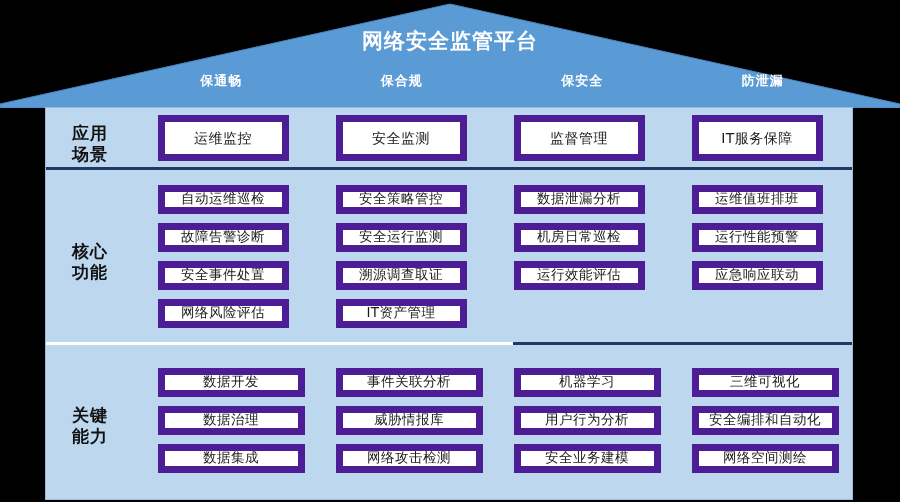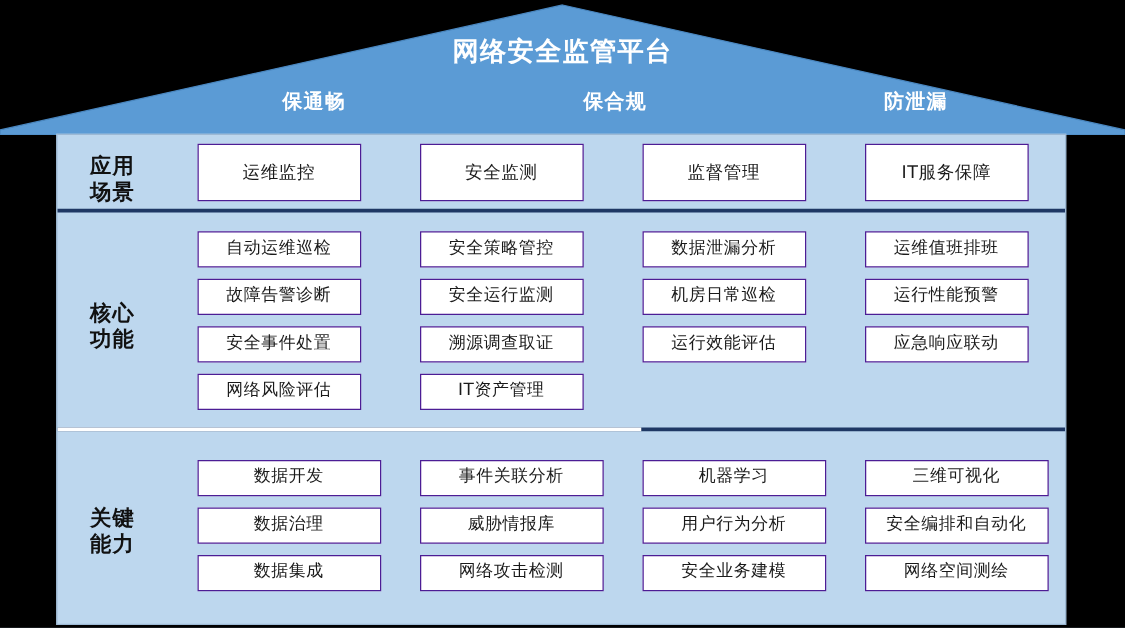--- a/index.html
+++ b/index.html
@@ -48,21 +48,21 @@
     position: absolute;
     left: 131px;
     top: 74px;
     width: 722px;
     display: flex;
   }
   .roof-pillar {
     flex: 1 1 0;
     text-align: center;
     color: #ffffff;
-    font-size: 16px;
+    font-size: 13px;
     font-weight: bold;
     letter-spacing: 1px;
     line-height: 1;
   }
 
   
   .panel {
     position: absolute;
     left: 45px;
     top: 107px;
@@ -111,21 +111,21 @@
     display: grid;
     grid-template-columns: repeat(4, 1fr);
     justify-items: center;
     align-content: center;
     row-gap: 9px;
     padding-right: 6px;
   }
 
   .cell {
     background: #ffffff;
-    border: 1px solid #4c1d95;
+    border: 7px solid #4c1d95;
     box-sizing: border-box;
     font-size: 13.5px;
     color: #1a1a1a;
     text-align: center;
     line-height: 1;
     display: flex;
     align-items: center;
     justify-content: center;
     letter-spacing: 0.5px;
   }
@@ -140,20 +140,21 @@
 <div id="diagram">
 
   <div class="roof">
     <svg width="900" height="108" viewBox="0 0 900 108" xmlns="http://www.w3.org/2000/svg">
       <polygon points="450,4 900,104 900,108 0,108 0,104" fill="#5B9BD5" stroke="#4A87C0" stroke-width="1"></polygon>
     </svg>
     <div class="roof-title">网络安全监管平台</div>
     <div class="roof-pillars">
       <div class="roof-pillar">保通畅</div>
       <div class="roof-pillar">保合规</div>
+      <div class="roof-pillar">保安全</div>
       <div class="roof-pillar">防泄漏</div>
     </div>
   </div>
 
   <div class="panel">
 
     <div class="band band-apps">
       <div class="band-label">
         <div>应用</div>
         <div>场景</div>

